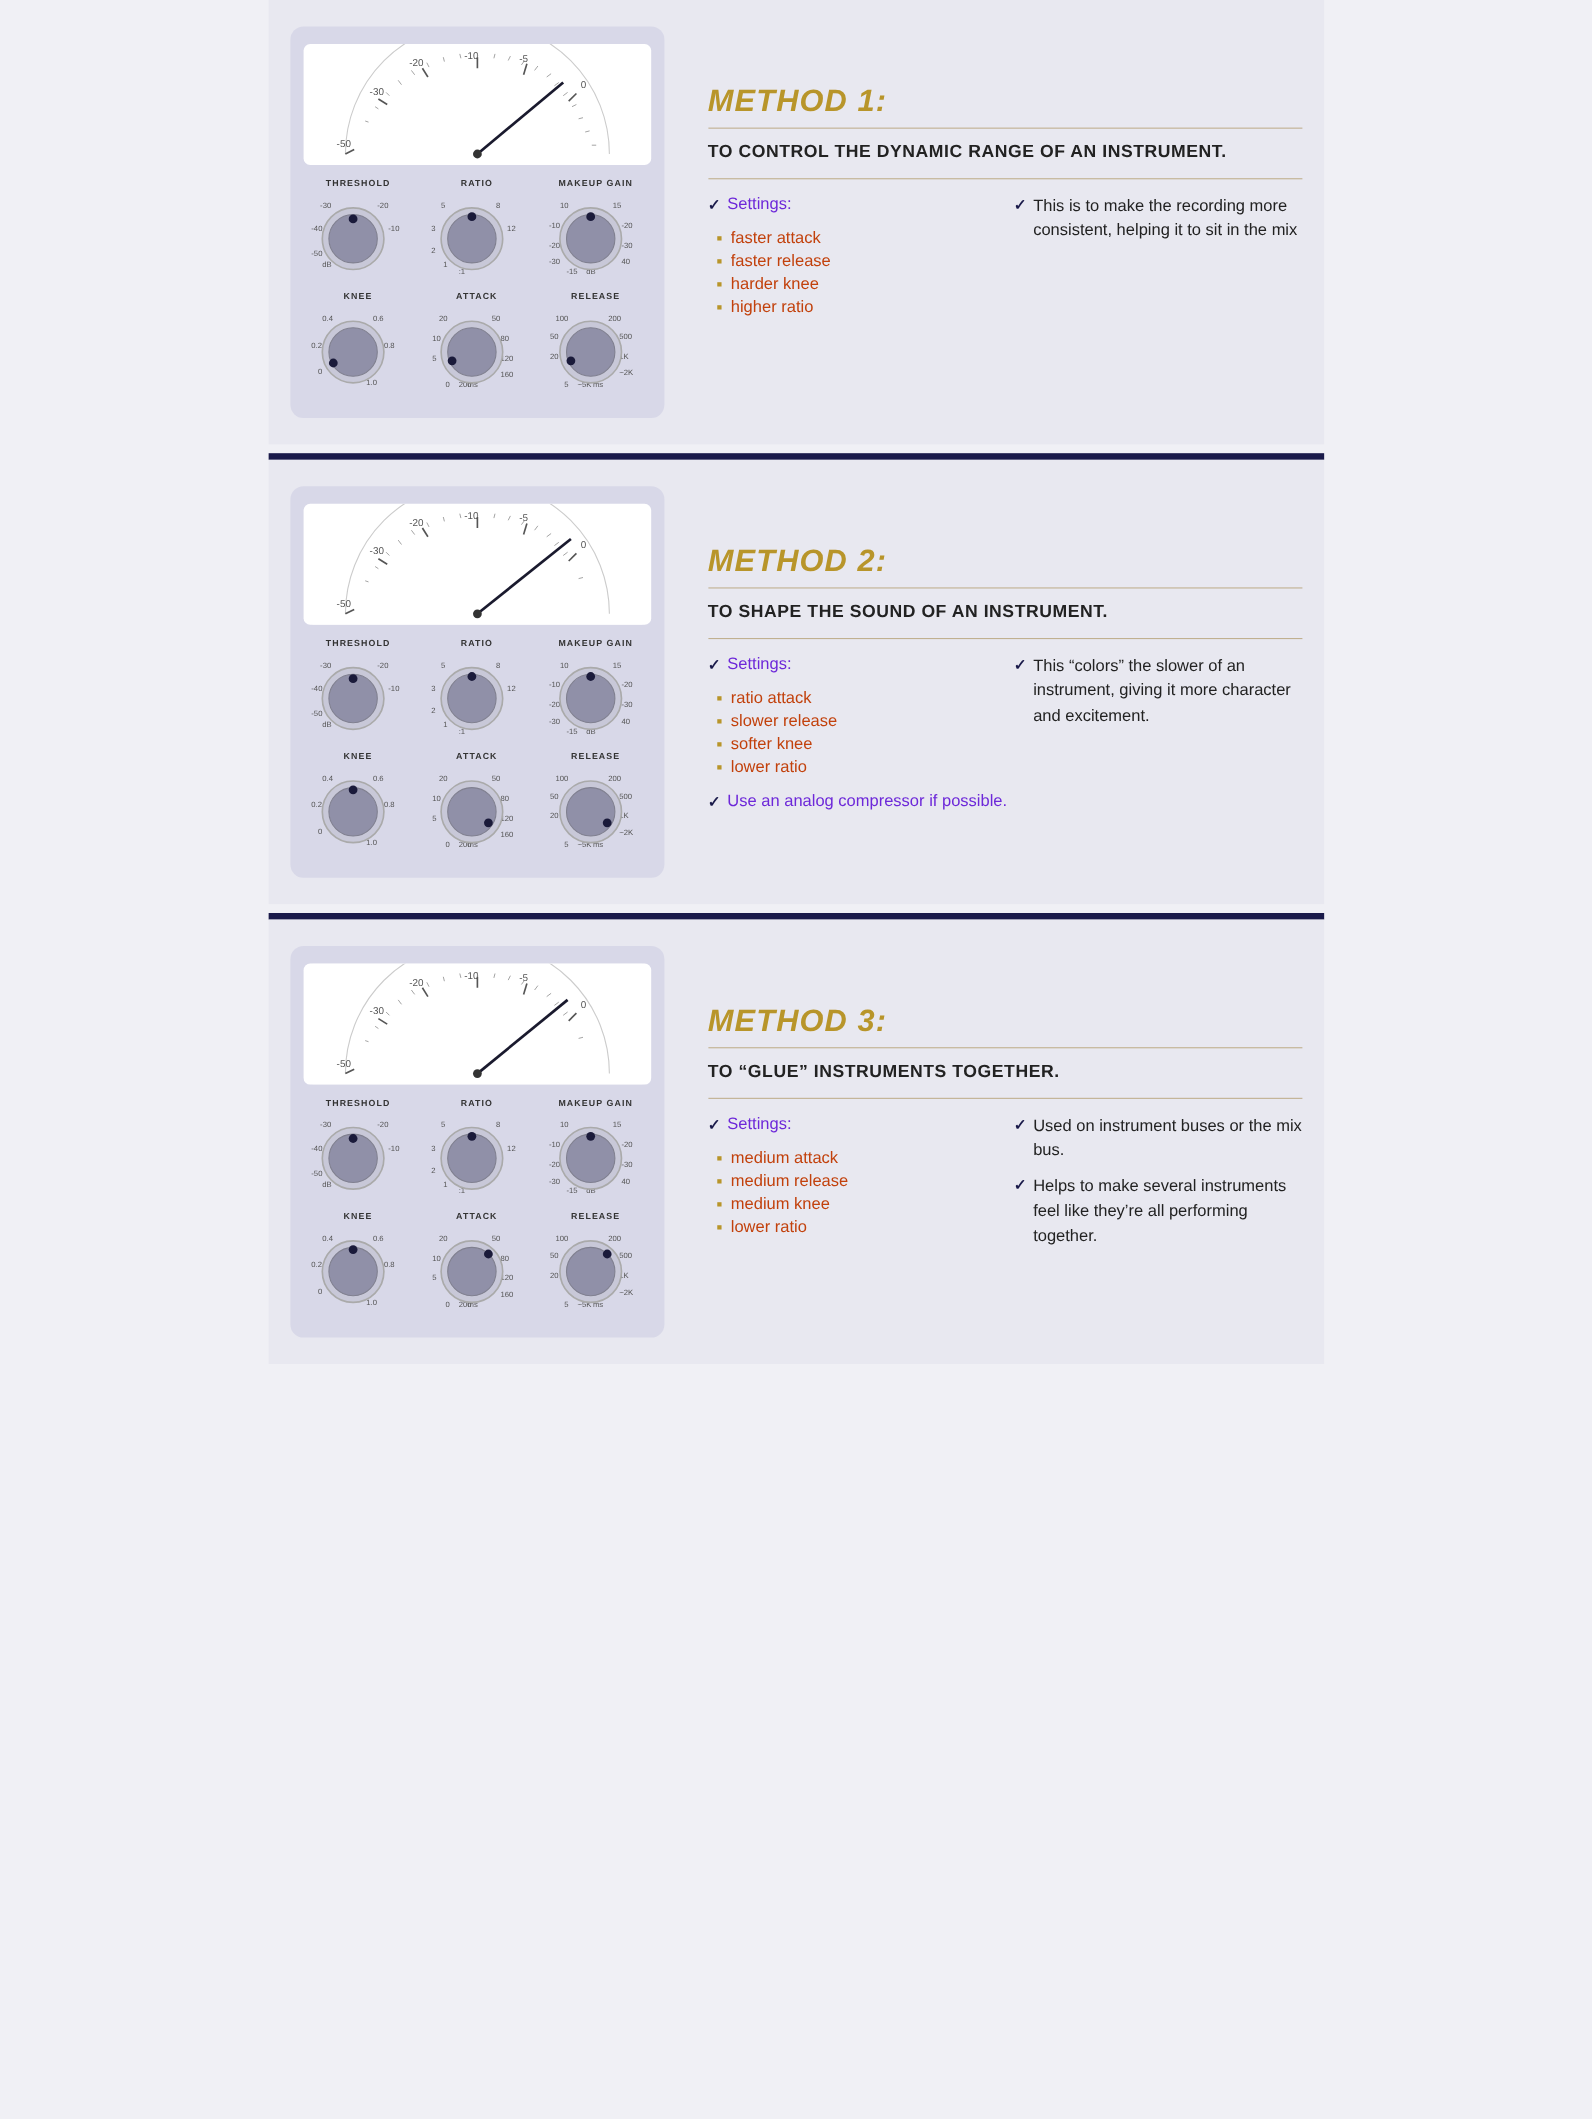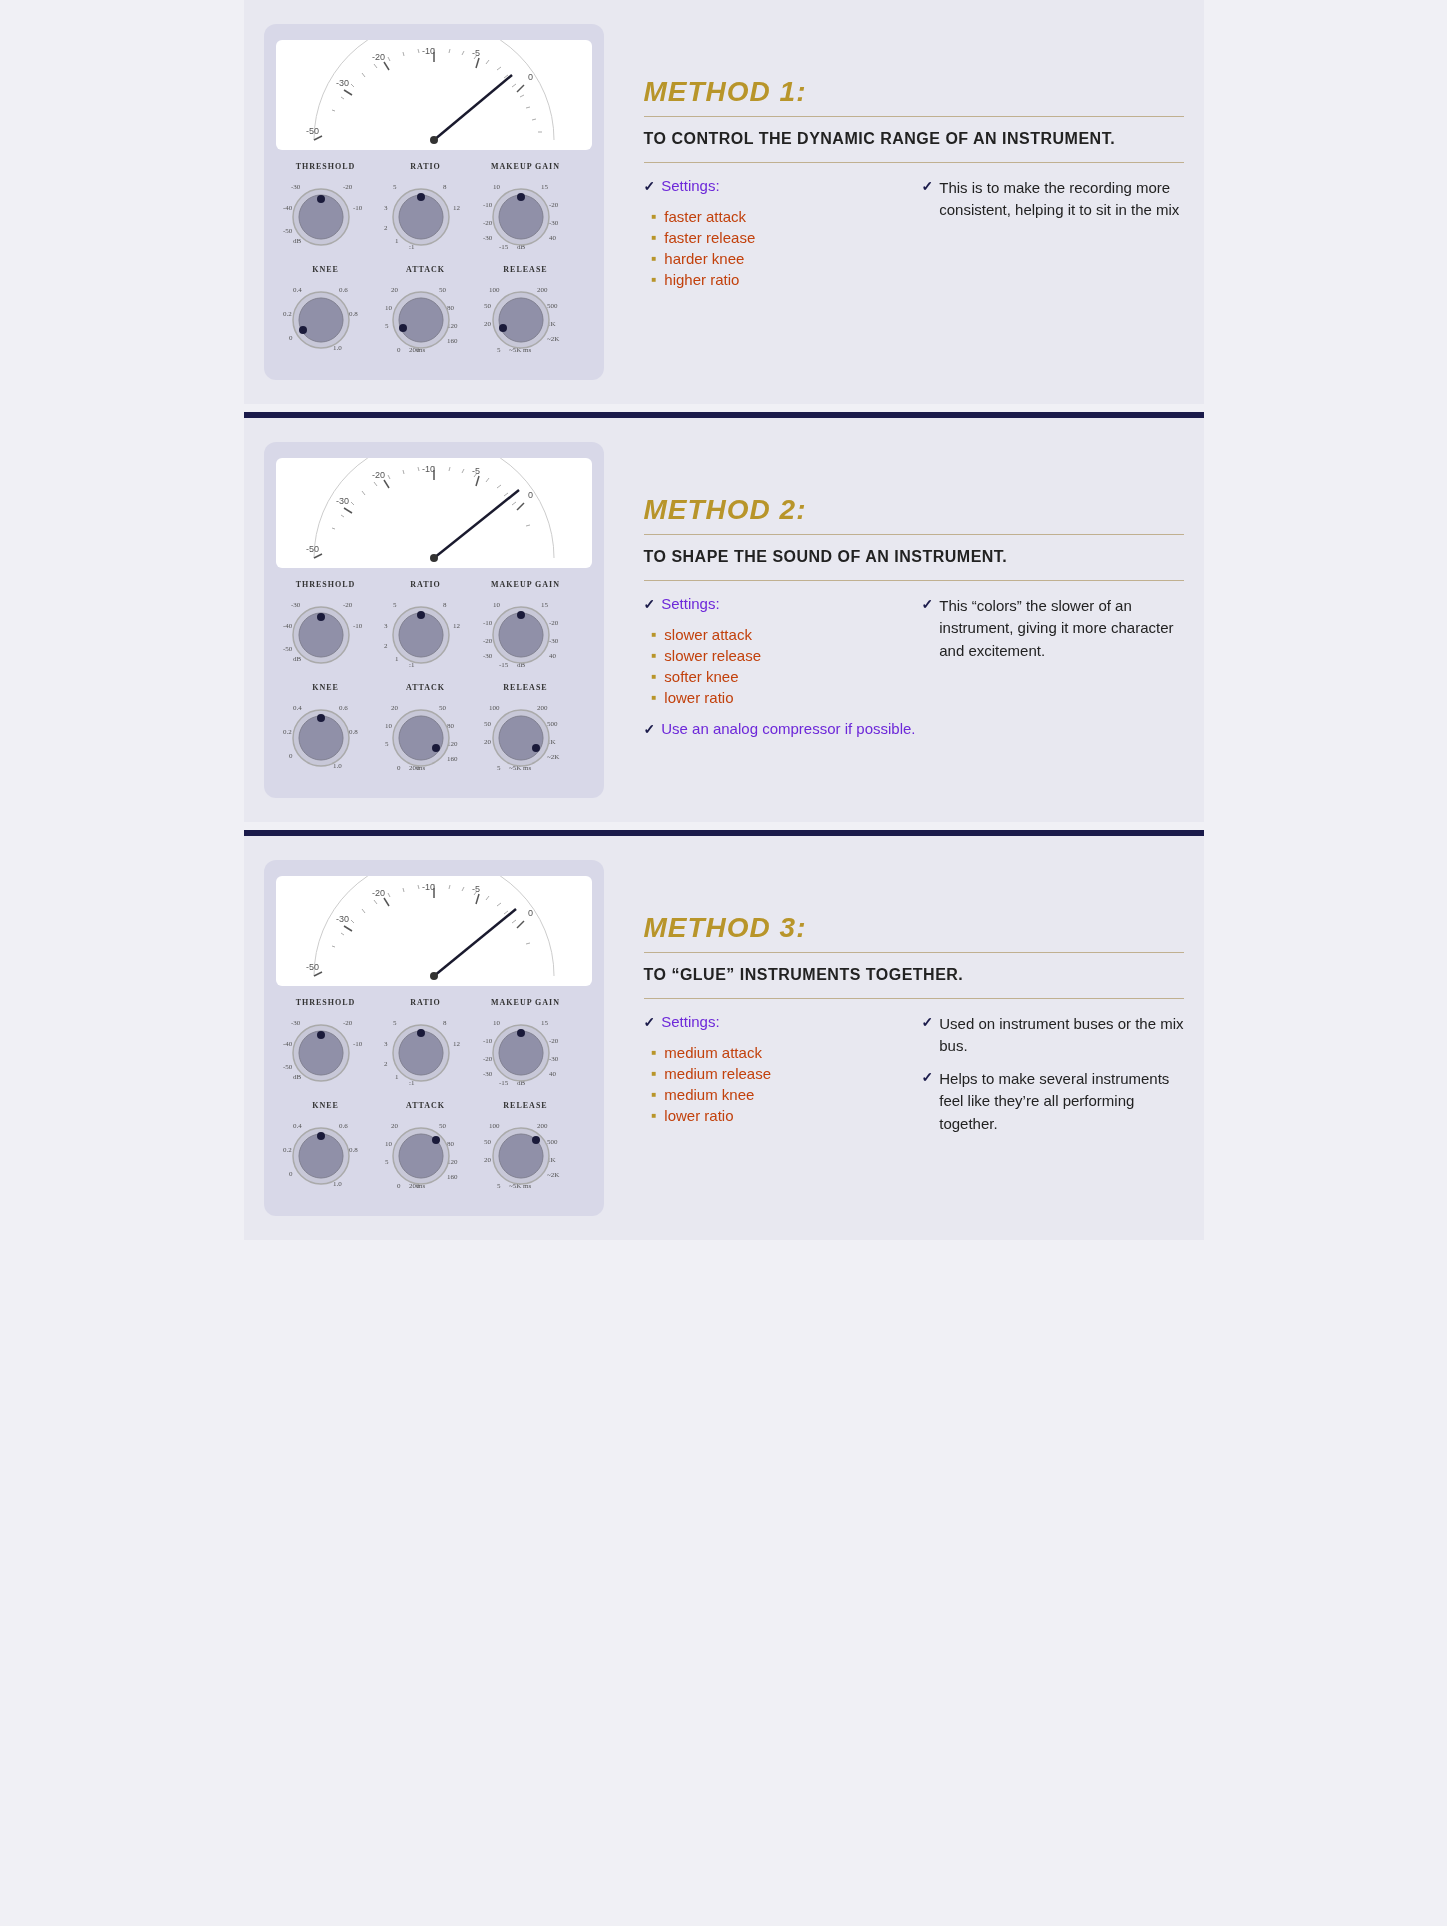--- a/index.html
+++ b/index.html
@@ -40,22 +40,22 @@
       margin-bottom: 12px;
     }
 
     .vu-svg {
       width: 100%;
       height: 100%;
     }
 
     .knobs-row {
       display: flex;
+      justify-content: space-between;
       margin-bottom: 10px;
-      font-family: Liberation Serif, serif;
     }
 
     .knob-group {
       display: flex;
       flex-direction: column;
       align-items: center;
       width: 100px;
     }
 
     .knob-label {
@@ -540,21 +540,21 @@
     <hr class="divider">
     <div class="subtitle">TO SHAPE THE SOUND OF AN INSTRUMENT.</div>
     <hr class="divider2">
     <div class="two-col">
       <div class="col">
         <div class="check-row">
           <span class="check-icon">✓</span>
           <span class="settings-label">Settings:</span>
         </div>
         <ul class="bullet-list">
-          <li>slower attack</li>
+          <li>ratio attack</li>
           <li>slower release</li>
           <li>softer knee</li>
           <li>lower ratio</li>
         </ul>
       </div>
       <div class="col">
         <div class="check-row">
           <span class="check-icon">✓</span>
           <span class="right-text">This “colors” the slower of an instrument, giving it more character and excitement.</span>
         </div>

